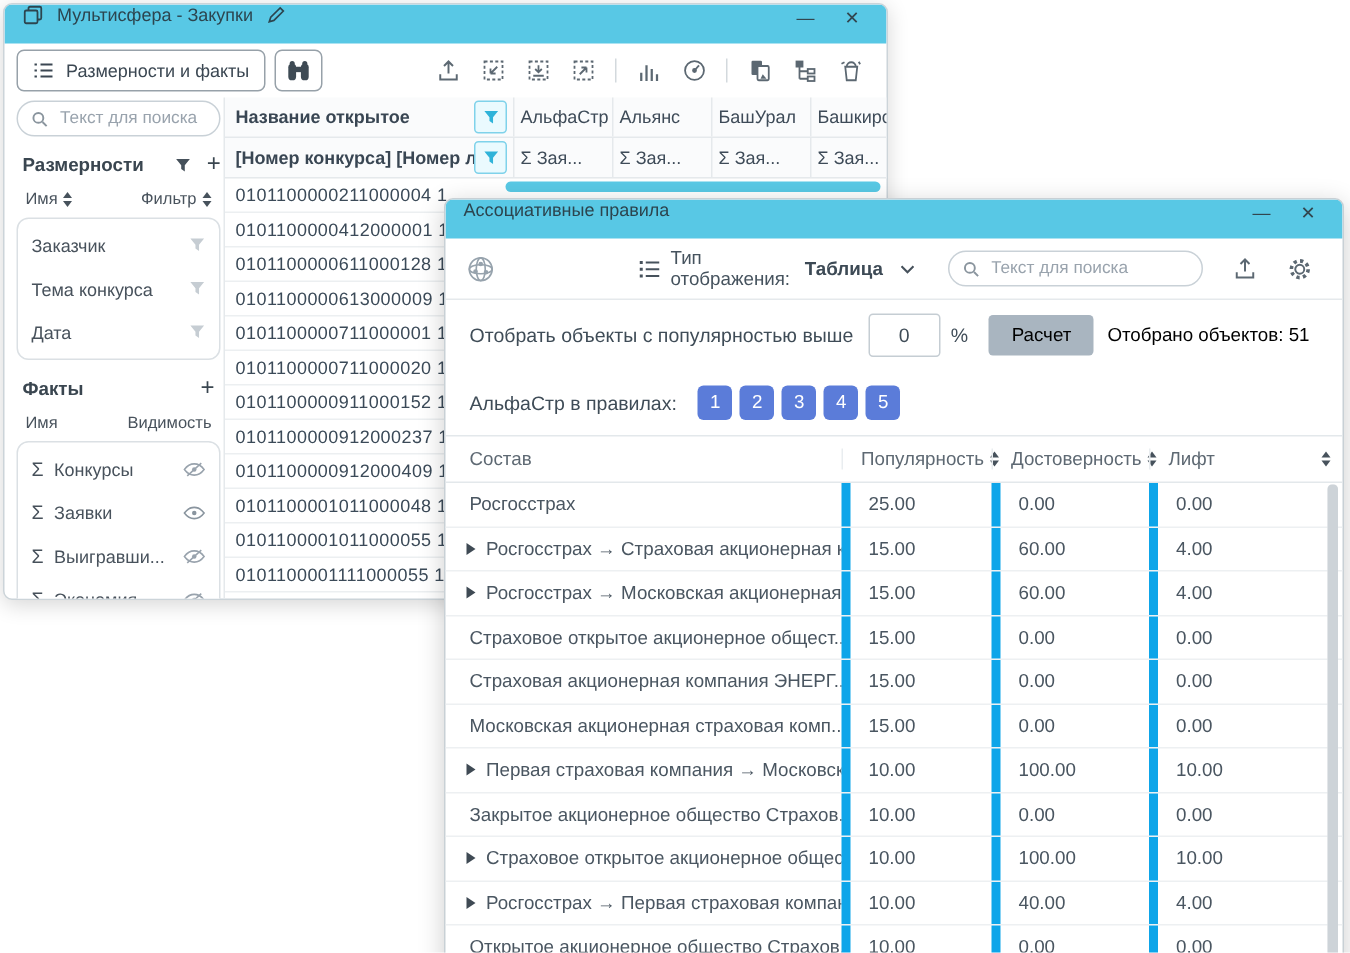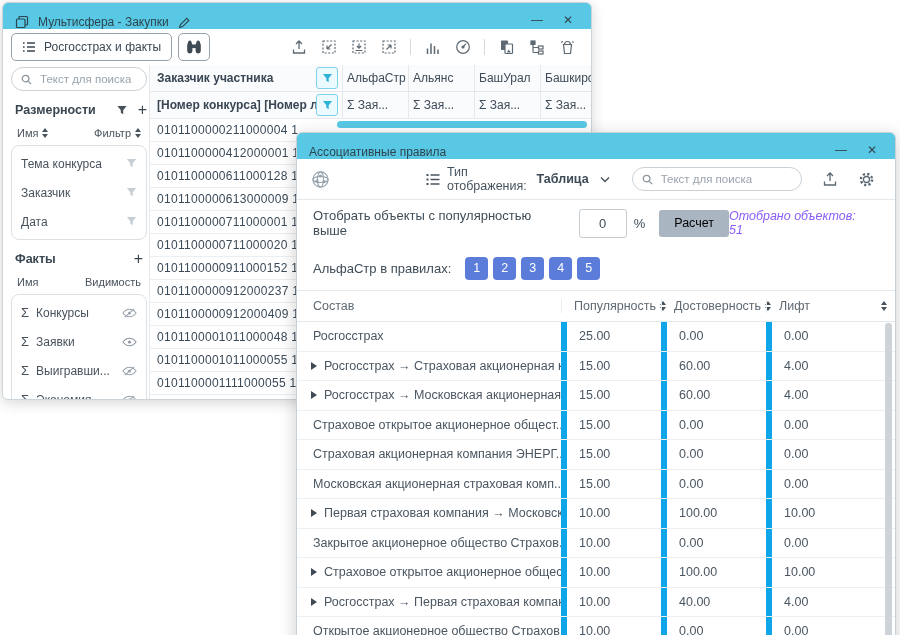--- a/index.html
+++ b/index.html
@@ -3,21 +3,21 @@
 <meta charset="utf-8">
 <style>
   html,body{margin:0;padding:0;}
   body{width:900px;height:635px;position:relative;overflow:hidden;background:#fff;
        font-family:"Liberation Sans",sans-serif;color:#42505c;}
   svg{display:block;}
 
   
   .win{position:absolute;left:2px;top:2px;width:588px;height:396px;background:#fff;
        border:1px solid #ccd4d9;border-radius:6px;box-shadow:0 3px 14px rgba(0,0,0,.16);overflow:hidden;}
-  .titlebar{height:26px;background:#58c8e5;display:flex;align-items:flex-end;padding:0 12px;gap:9px;
+  .titlebar{height:26px;background:#58c8e5;display:flex;align-items:flex-start;padding:0 12px;gap:9px;
             color:#2c454f;font-size:12px;}
   .titlebar .ttl{font-weight:400;}
   .titlebar .grow{flex:1;}
   .tb-btn{width:22px;height:18px;display:flex;align-items:center;justify-content:center;
           color:#32464f;font-size:12px;cursor:pointer;}
 
   .toolbar{height:36px;display:flex;align-items:center;padding:0 8px;gap:6px;}
   .tool-chip{display:flex;align-items:center;gap:8px;border:1px solid #97a1a9;border-radius:5px;
              height:26px;padding:0 10px;font-size:12px;color:#3b4752;background:#fff;cursor:pointer;}
   .toolbar .grow{flex:1;}
@@ -68,21 +68,21 @@
   .viewtype b{font-weight:bold;color:#3d4a55;}
   .d-search{width:168px;margin-left:22px;}
   .dtool-ico{margin-left:20px;}
 
   .frow{height:46px;display:flex;align-items:center;padding:0 22px 0 16px;font-size:13px;color:#3f4c57;}
   .thr-input{width:42px;height:25px;border:1px solid #c5cdd3;border-radius:3px;text-align:center;
              font-size:13px;color:#3f4c57;margin:0 7px 0 10px;font-family:"Liberation Sans",sans-serif;outline:0;}
   .calc{margin-left:14px;background:#a9b5c0;color:#000000;border:0;border-radius:3px;height:27px;
         padding:0 15px;font-size:12.5px;font-family:"Liberation Sans",sans-serif;cursor:default;}
   .frow .grow{flex:1;}
-  .sel-info{font-style:italic;font-size:12.5px;color:#8b5cf6;}
+  .sel-info{font-size:12.5px;color:#000000;}
 
   .orow{height:44px;display:flex;align-items:center;padding:0 16px;font-size:13px;color:#3f4c57;gap:5px;}
   .orow .lbl{margin-right:9px;}
   .numbtn{width:23px;height:23px;border-radius:4px;background:#5b7cd9;color:#fff;font-size:12.5px;
           display:flex;align-items:center;justify-content:center;cursor:pointer;}
 
   .dthead{height:30px;display:flex;align-items:center;border-top:1px solid #e3e8eb;border-bottom:1px solid #e3e8eb;
           font-size:12.5px;color:#5e6973;}
   .dth{display:flex;align-items:center;justify-content:space-between;padding:0 8px 0 12px;box-sizing:border-box;}
   .dth.name{width:264px;padding-left:16px;flex:none;}
@@ -124,21 +124,21 @@
     <span class="tb-btn">✕</span>
   </div>
 
   <div class="toolbar">
     <div class="tool-chip">
       <span>
         <svg width="14" height="12" viewBox="0 0 14 12" stroke="#3b4752" stroke-width="1.4">
           <path d="M1 2h1.6M5 2h8M1 6h1.6M5 6h8M1 10h1.6M5 10h8"></path>
         </svg>
       </span>
-      <span>Росгосстрах и факты</span>
+      <span>Размерности и факты</span>
     </div>
     <div class="tool-chip" style="padding:0 7px">
       <span>
         <svg width="16" height="14" viewBox="0 0 16 14" fill="#3e4a54">
           <circle cx="3.8" cy="2.3" r="1.7"></circle>
             <circle cx="12.2" cy="2.3" r="1.7"></circle>
           <rect x="1.2" y="2.5" width="5.2" height="11" rx="2.4"></rect>
           <rect x="9.6" y="2.5" width="5.2" height="11" rx="2.4"></rect>
           <rect x="6" y="4.5" width="4" height="3.6"></rect>
         </svg>
@@ -237,29 +237,29 @@
         </span>
       <span class="grow"></span>
       <span>Фильтр</span>
       <span class="sorter">
           <i class="u"></i>
           <i class="d"></i>
         </span>
     </div>
     <div class="panel" id="dim-panel">
         <div class="sb-item">
-          <div style="flex: 1 1 0%;">Тема конкурса</div>
+          <div style="flex: 1 1 0%;">Заказчик</div>
           <div>
             <svg width="11" height="11" viewBox="0 0 12 12" fill="#c6cdd3">
               <path d="M1 1h10L7.3 5.6v4.6L4.7 8.4V5.6z"></path>
             </svg>
           </div>
         </div>
         <div class="sb-item">
-          <div style="flex: 1 1 0%;">Заказчик</div>
+          <div style="flex: 1 1 0%;">Тема конкурса</div>
           <div>
             <svg width="11" height="11" viewBox="0 0 12 12" fill="#c6cdd3">
               <path d="M1 1h10L7.3 5.6v4.6L4.7 8.4V5.6z"></path>
             </svg>
           </div>
         </div>
         <div class="sb-item">
           <div style="flex: 1 1 0%;">Дата</div>
           <div>
             <svg width="11" height="11" viewBox="0 0 12 12" fill="#c6cdd3">
@@ -322,21 +322,21 @@
               <path d="M3 9.5L13 .5"></path>
             </svg>
           </div>
         </div>
       </div>
   </div>
 
   <div class="mtable">
     <div class="hrow">
       <div class="hcellA">
-        <span>Заказчик участника</span>
+        <span>Название открытое</span>
         <span class="fbtn">
           <svg width="11" height="11" viewBox="0 0 12 12" fill="currentColor">
             <path d="M1 1h10L7.3 5.6v4.6L4.7 8.4V5.6z"></path>
           </svg>
         </span>
       </div>
       <div style="display:flex" id="participant-cols">
           <div class="pcell">АльфаСтр</div>
           <div class="pcell">Альянс</div>
           <div class="pcell">БашУрал</div>

